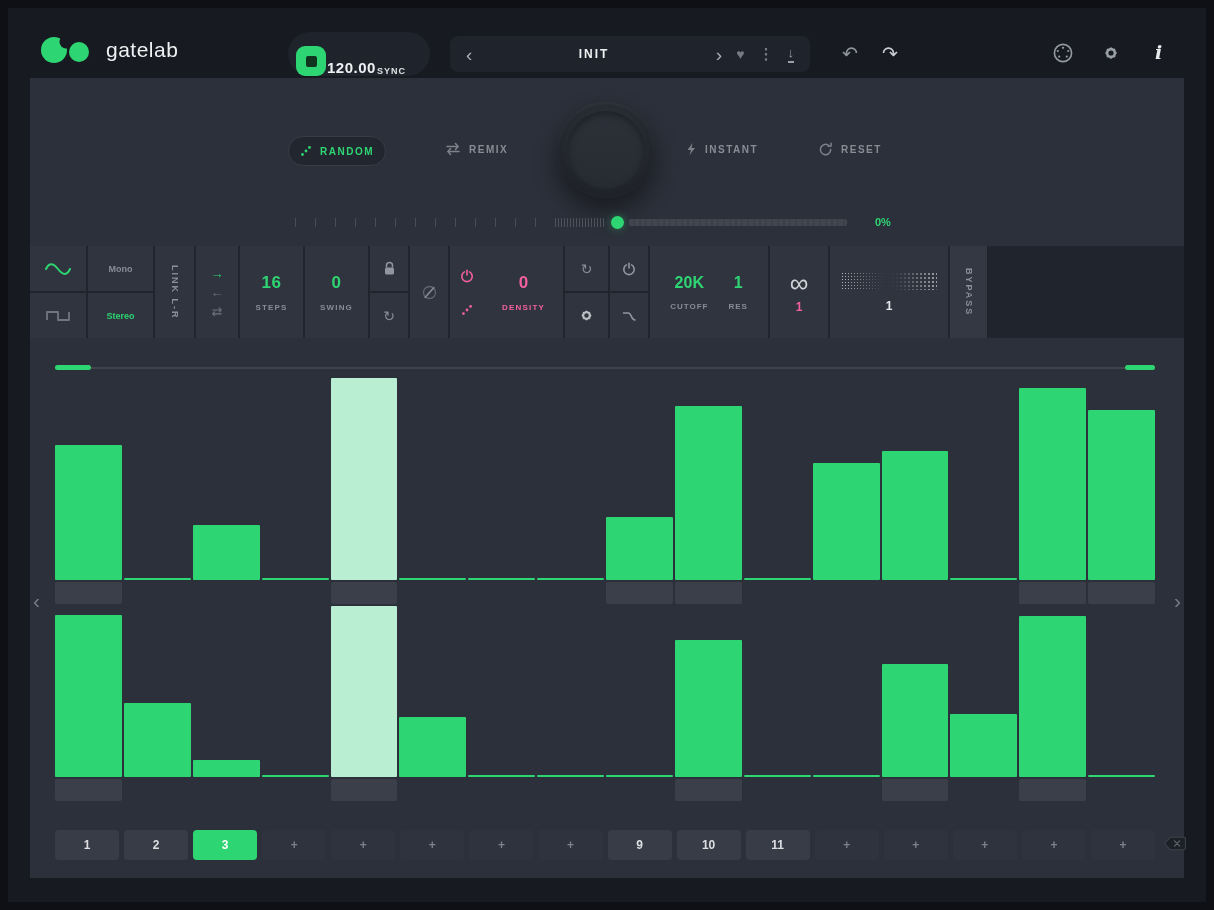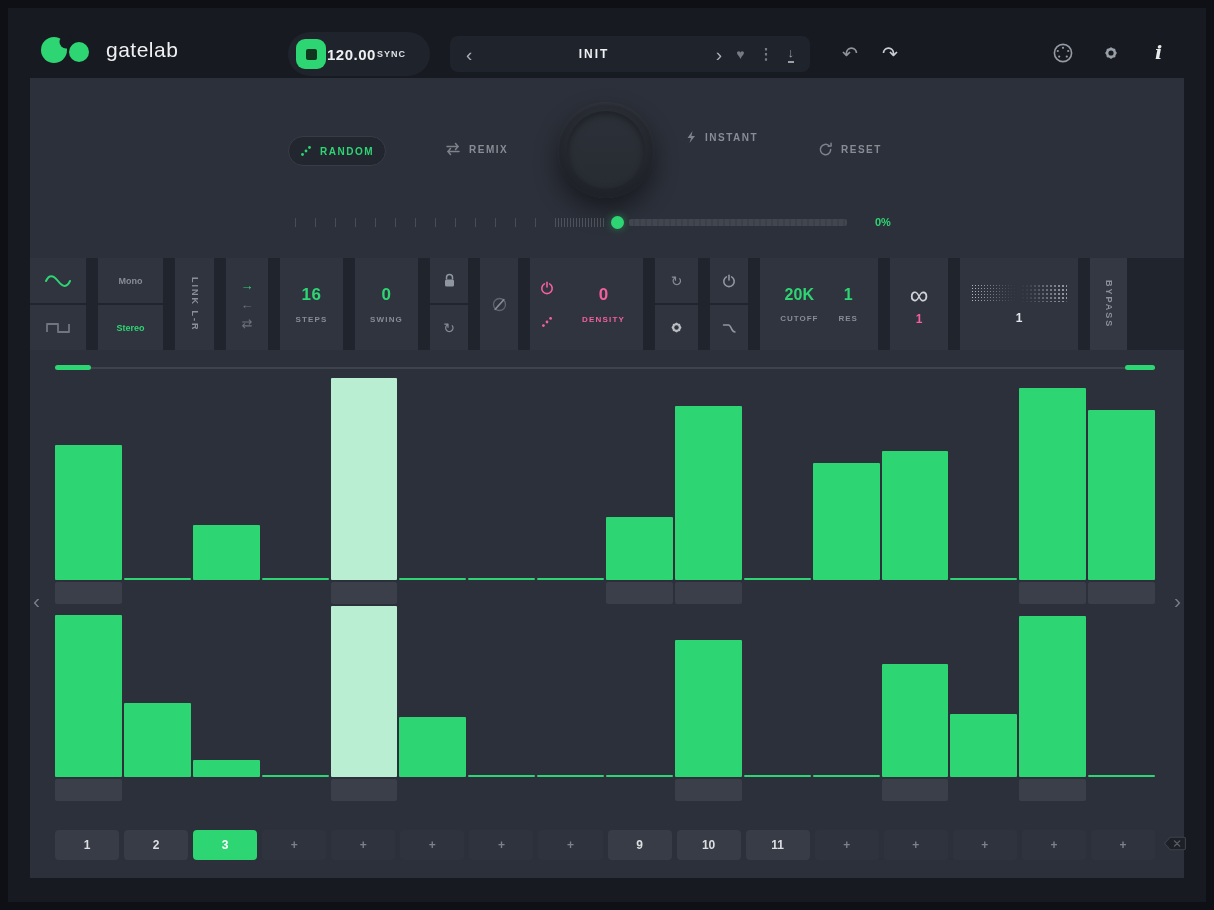--- a/index.html
+++ b/index.html
@@ -9,21 +9,21 @@
   }
   *{box-sizing:border-box; margin:0; padding:0;}
   body{background:#0e1015; font-family:"Liberation Sans",sans-serif;}
   .app{position:relative; width:1214px; height:910px; background:var(--bg); overflow:hidden;
        box-shadow:inset 0 0 0 8px rgba(0,0,0,.35);}
   
   .topbar{position:absolute; top:0; left:0; width:100%; height:78px;}
   .logo{position:absolute; left:38px; top:34px; display:flex; align-items:center; gap:10px;}
   .logo-text{color:var(--txt); font-size:21px; letter-spacing:.5px;}
   .transport{position:absolute; left:288px; top:32px; width:142px; height:44px; background:#1f232b;
-             border-radius:24px; display:flex; align-items:center; gap:1px; padding:0 8px;}
+             border-radius:24px; display:flex; align-items:flex-end; gap:1px; padding:0 8px;}
   .stop-btn{width:30px; height:30px; border-radius:9px; background:var(--green);
             display:flex; align-items:center; justify-content:center; cursor:pointer;}
   .stop-sq{width:11px; height:11px; background:#10361f; border-radius:2px;}
   .bpm{color:var(--txt); font-weight:bold; font-size:15px; letter-spacing:.5px;}
   .sync{color:#dfe2e6; font-size:9px; font-weight:bold; letter-spacing:1px;}
   .preset-bar{position:absolute; left:450px; top:36px; width:360px; height:36px; background:#1f232b;
               border-radius:8px; display:flex; align-items:center; padding:0 16px; gap:14px;}
   .chev{color:#aab0b8; font-size:19px; line-height:1; cursor:pointer;}
   .preset-name{flex:1; text-align:center; color:var(--txt); font-size:12px; font-weight:bold; letter-spacing:2px;}
   .heart{color:#757a83; font-size:14px; cursor:pointer;}
@@ -37,38 +37,38 @@
   .info{position:absolute; left:1155px; top:41px; color:#e8eaec; font-family:"DejaVu Serif",serif;
         font-weight:bold; font-style:italic; font-size:19px; cursor:pointer;}
   
   .panel{position:absolute; left:30px; top:78px; width:1154px; height:800px; background:var(--panel);}
   .random-pill{position:absolute; left:258px; top:58px; width:98px; height:30px; border-radius:16px;
                background:#22262e; border:1px solid #373c46; display:flex; align-items:center;
                justify-content:center; gap:8px; cursor:pointer;}
   .random-pill span{color:var(--green); font-size:10px; font-weight:bold; letter-spacing:1.5px;}
   .feature{position:absolute; display:flex; align-items:center; gap:8px; cursor:pointer;}
   .feature span{font-size:10px; font-weight:bold; letter-spacing:1.5px; color:var(--dim);}
-  .f-remix{left:415px; top:64px;} .f-instant{left:655px; top:52px;text-align:right;} .f-reset{left:788px; top:64px;}
+  .f-remix{left:415px; top:64px;} .f-instant{left:655px; top:64px;text-align:right;} .f-reset{left:788px; top:64px;}
   .knob{position:absolute; left:528px; top:24px; width:96px; height:96px; border-radius:50%;
         background:radial-gradient(circle at 50% 38%, #33373f, #1f2229 72%);
         box-shadow:0 12px 24px rgba(0,0,0,.45), inset 0 2px 3px rgba(255,255,255,.05); cursor:pointer;}
   .knob::after{content:''; position:absolute; inset:9px; border-radius:50%;
         background:linear-gradient(180deg,#2c3038,#272b32); box-shadow:inset 0 3px 7px rgba(0,0,0,.35);}
   .gslider{position:absolute; left:265px; top:136px; height:16px; display:flex; align-items:center; cursor:pointer;}
   .ticks{display:flex; align-items:center;}
   .tick{width:1px; height:9px; background:#474c55; margin-right:19px;}
   .tick.d{margin-right:2px; background:#4c515a;}
   .sl-dot{width:13px; height:13px; border-radius:50%; background:var(--green); margin:0 5px;
           box-shadow:0 0 8px rgba(46,213,115,.45);}
   .sl-bar{width:218px; height:7px; border-radius:2px;
           background:repeating-linear-gradient(90deg,#42464f 0 4px,#3b404a 4px 6px);}
   .pct{position:absolute; left:845px; top:138px; color:var(--green); font-size:11px; font-weight:bold;}
   
-  .strip{position:absolute; left:0; top:180px; width:1154px; height:92px; background:var(--gapc);
-         display:flex; gap:12px; padding:0;}
+  .strip{position:absolute; left:0; top:168px; width:1154px; height:92px; background:var(--gapc);
+         display:flex; gap:2px; padding:0;}
   .cell{background:var(--cell); height:92px; display:flex; flex-direction:column; align-items:center;
         justify-content:center; flex:0 0 auto;}
   .cell.split{gap:2px; background:var(--gapc); justify-content:flex-start;}
   .half{background:var(--cell); width:100%; height:45px; display:flex; align-items:center;
         justify-content:center; cursor:pointer;}
   .vc{cursor:ns-resize;}
   .vc .val{color:var(--green); font-size:17px; font-weight:bold; letter-spacing:.5px; margin-bottom:10px;}
   .vc .lbl{color:var(--dim); font-size:8px; font-weight:bold; letter-spacing:1.2px;}
   .vtext{writing-mode:vertical-rl; color:#8a8f98; font-size:9px; font-weight:bold; letter-spacing:2px; cursor:pointer;}
   .mono-l{color:var(--dim); font-size:9px; font-weight:bold;}

